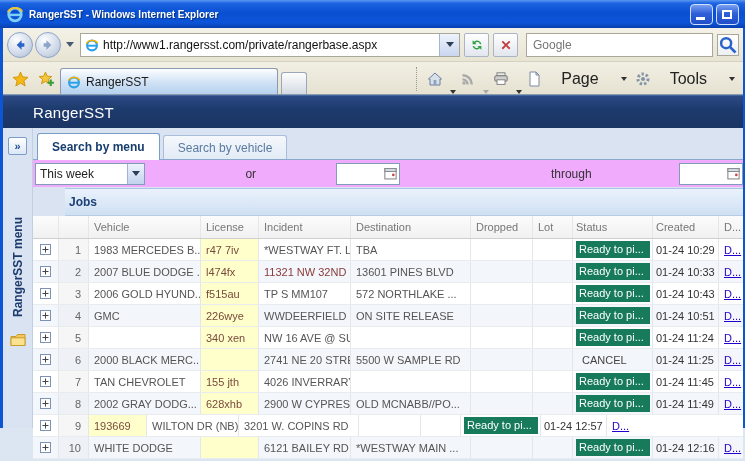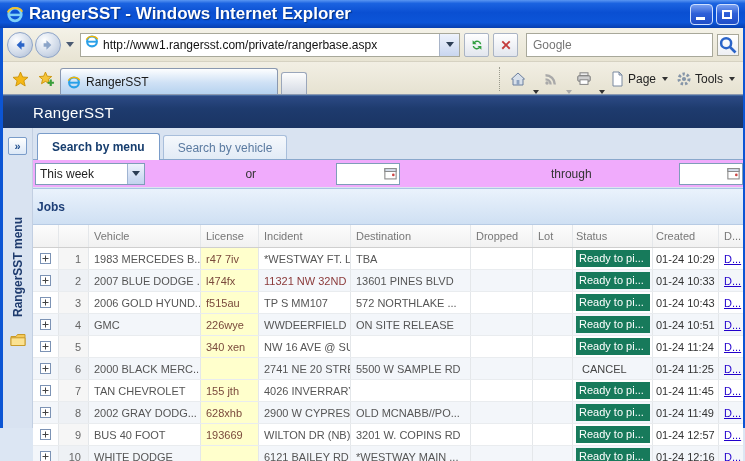--- a/index.html
+++ b/index.html
@@ -4,36 +4,36 @@
 <style>
   * { margin:0; padding:0; box-sizing:border-box; }
   html,body { width:745px; height:461px; overflow:hidden; }
   body { font-family:"Liberation Sans","DejaVu Sans",sans-serif; font-size:12px; }
   .window { position:relative; width:745px; height:461px; background:#dce6f3; overflow:hidden; }
 
   
   .titlebar { height:28px; background:linear-gradient(180deg,#5a96f2 0%,#1b63e0 12%,#0a4fd2 45%,#0c55d8 80%,#073fb0 100%);
     display:flex; align-items:center; padding:0 6px; }
   .titlebar .ie-ico { width:18px; height:18px; margin-right:5px; flex:0 0 auto; }
-  .title-text { color:#fff; font-weight:bold; font-size:17px; text-shadow:1px 1px 1px #04307e; flex:1; }
+  .title-text { color:#fff; font-weight:bold; font-size:10px; text-shadow:1px 1px 1px #04307e; flex:1; }
   .winbtns { display:flex; gap:3px; }
   .winbtn { width:23px; height:21px; border:1px solid #cfe0ff; border-radius:4px;
     background:linear-gradient(180deg,#7aa0f0,#2e5fd8 45%,#1f4ec8); position:relative; }
   .winbtn .min-glyph { position:absolute; left:5px; bottom:4px; width:9px; height:3px; background:#fff; }
   .winbtn .max-glyph { position:absolute; left:5px; top:5px; width:10px; height:9px; border:2px solid #fff; }
 
   .chrome-body { border-left:3px solid #0c55d4; border-right:2px solid #0c55d4; width:745px; }
 
   
   .addr-row { height:34px; background:linear-gradient(180deg,#f4f2e8,#e8e4d3); display:flex; align-items:center; padding:0 4px; border-bottom:1px solid #d6d2c2; }
   .navbtn { width:26px; height:26px; border-radius:50%; border:1px solid #8ea4c8;
     background:radial-gradient(circle at 35% 30%,#fdfeff,#cfd9e8 60%,#aab9d0); display:flex; align-items:center; justify-content:center; margin-right:2px; }
   .navbtn svg { width:14px; height:14px; }
   .nav-caret { width:0; height:0; border-left:4px solid transparent; border-right:4px solid transparent; border-top:5px solid #4a5a72; margin:0 6px 0 3px; }
-  .addr-field { flex:0 0 380px; height:24px; background:#fff; border:1px solid #a8a89a; display:flex; padding-left:4px; }
+  .addr-field { flex:0 0 380px; height:24px; background:#fff; border:1px solid #a8a89a; display:flex; align-items:center; padding-left:4px; }
   .addr-field .ie-ico { width:14px; height:14px; margin-right:4px; flex:0 0 auto; }
   .addr-url { flex:1; border:0; outline:none; font-size:12px; color:#111; font-family:inherit; background:transparent; }
   .addr-drop { width:20px; height:22px; background:linear-gradient(180deg,#eef3fc,#c9d6ef); border-left:1px solid #a8b4c8;
     display:flex; align-items:center; justify-content:center; }
   .caret-dn { width:0; height:0; border-left:4px solid transparent; border-right:4px solid transparent; border-top:5px solid #2c3e55; }
   .sq-btn { width:25px; height:24px; border:1px solid #aab4c4; border-radius:2px; background:linear-gradient(180deg,#ffffff,#e2e6ee);
     display:flex; align-items:center; justify-content:center; margin-left:4px; }
   .sq-btn svg { width:14px; height:14px; }
   .search-box { flex:1; height:24px; margin-left:8px; background:#fff; border:1px solid #a8a89a; display:flex; align-items:center; }
   .search-input { flex:1; border:0; outline:none; padding:0 6px; font-size:12px; color:#15803d; font-family:inherit; background:transparent; }
@@ -47,21 +47,21 @@
   .browser-tab { width:218px; height:26px; margin:0 1px; border:1px solid #8a98b0; border-bottom:none; border-radius:3px 3px 0 0;
     background:linear-gradient(180deg,#fdfeff,#cfe1f5 55%,#b6d2ef); display:flex; align-items:center; padding-left:6px; }
   .browser-tab .ie-ico { width:14px; height:14px; margin-right:5px; }
   .browser-tab span { font-size:12px; color:#1a1a1a; }
   .newtab-stub { width:26px; height:22px; margin:0 2px; border:1px solid #9aa6ba; border-bottom:none; border-radius:3px 3px 0 0;
     background:linear-gradient(180deg,#fdfdfd,#d4dae4); }
   .tab-spacer { flex:1; }
   .vsep { width:1px; height:24px; border-left:1px dotted #9a9a8c; margin:0 6px 3px 6px; }
   .tb-item { display:flex; align-items:center; margin:0 1px 3px 1px; height:24px; padding:0 3px; }
   .tb-item svg { width:16px; height:16px; }
-  .tb-label { font-size:12px; color:#222; margin:0 3px; }
+  .tb-label { font-size:16px; color:#222; margin:0 19px; }
   .tb-caret { width:0; height:0; border-left:3.5px solid transparent; border-right:3.5px solid transparent; border-top:4px solid #333; margin-left:3px; }
 
   
   .app-header { height:33px; background:linear-gradient(180deg,#2c4a85,#1e3b6e 40%,#1a3463); border-top:1px solid #44689e;
     display:flex; align-items:center; padding-left:30px; }
   .app-header span { color:#fff; font-size:15px; letter-spacing:.3px; }
 
   
   .content { position:relative; height:300px; background:#d9e3f1; display:flex; }
   .sidebar { width:30px; position:relative; border-right:1px solid #c2cfe2; display:flex; flex-direction:column; align-items:center; }
@@ -87,22 +87,22 @@
     display:flex; align-items:center; justify-content:center; }
   .flabel { font-size:12px; color:#333; }
   .datefield { width:64px; height:22px; background:#fff; border:1px solid #7f9db9; display:flex; align-items:center; }
   .datefield input { flex:1; width:40px; border:0; outline:none; font-family:inherit; font-size:11px; }
   .cal-btn { width:18px; height:20px; display:flex; align-items:center; justify-content:center; }
   .cal-btn svg { width:13px; height:13px; }
   .run-btn { width:80px; height:24px; border:1px solid #5a6a7c; border-radius:3px;
     background:linear-gradient(180deg,#fdfdfc,#e8e8e2 60%,#d8d8cf); font-size:12px; color:#111; font-family:inherit; }
 
   
-  .jobsbar { height:37px; background:linear-gradient(180deg,#eaf2fc,#cfe0f3); border-top:1px solid #a9c4e4; border-bottom:1px solid #b7cbe4;
-    display:flex; align-items:center; padding-left:4px; }
+  .jobsbar { height:28px; background:linear-gradient(180deg,#eaf2fc,#cfe0f3); border-top:1px solid #a9c4e4; border-bottom:1px solid #b7cbe4;
+    display:flex; align-items:center; padding-left:4px;margin-left:32px; }
   .jobsbar span { color:#1e3f77; font-weight:bold; font-size:12px; }
 
   
   .jobs-table { background:#fff; font-size:11px; }
   .tr { display:flex; height:22px; align-items:stretch; border-bottom:1px solid #e9ecef; }
   .tr.alt { background:#f3f6fa; }
   .tr.head { height:23px; background:linear-gradient(180deg,#fcfcfc,#f1f1f1); border-bottom:1px solid #cfcfcf; color:#777; }
   .td { display:flex; align-items:center; padding-left:5px; border-right:1px solid #e4e7ea; overflow:hidden; white-space:nowrap; color:#555; }
   .tr.head .td { color:#777; }
   .c-exp { width:26px; justify-content:center; padding-left:0; }
@@ -528,21 +528,20 @@
               <div class="tr">
                 <div class="td c-exp">
                   <span>
                     <svg class="expbox" viewBox="0 0 11 11">
                       <rect x="0.5" y="0.5" width="10" height="10" fill="#fff" stroke="#7c93b5"></rect>
                       <path d="M2.5 5.5h6M5.5 2.5v6" stroke="#444" stroke-width="1"></path>
                     </svg>
                   </span>
                 </div>
                 <div class="td c-num">9</div>
-                <div class="td c-veh">BUS 40 FOOT</div>
                 <div class="td c-lic">193669</div>
                 <div class="td c-inc">WILTON DR (NB) &amp;...</div>
                 <div class="td c-dst">3201 W. COPINS RD</div>
                 <div class="td c-drp"></div>
                 <div class="td c-lot"></div>
                 <div class="td c-sta">
                   <span class="badge">Ready to pi...</span>
                 </div>
                 <div class="td c-cre">01-24 12:57</div>
                 <div class="td c-d">

